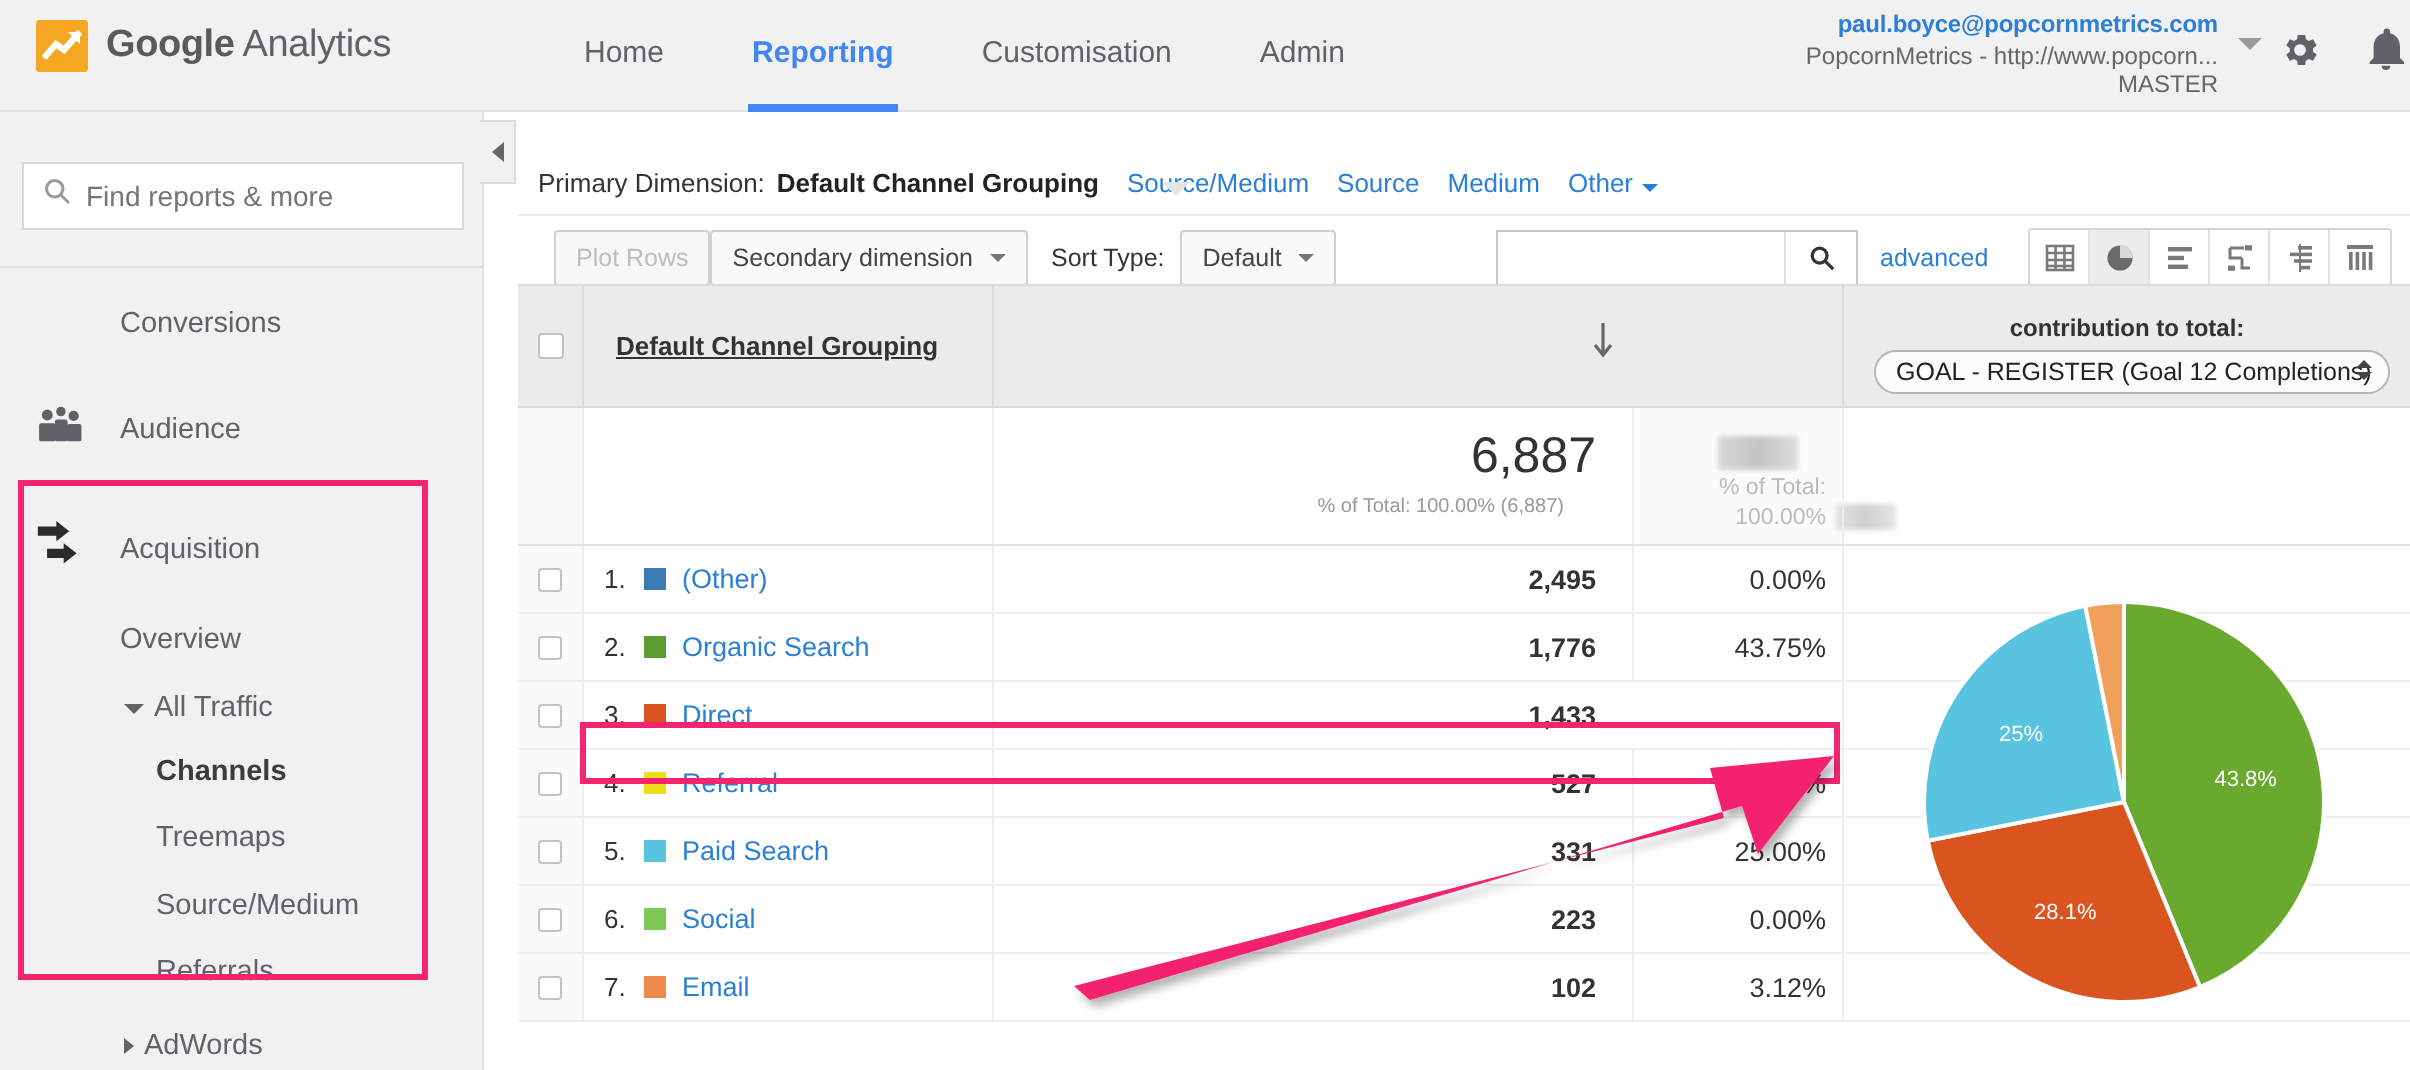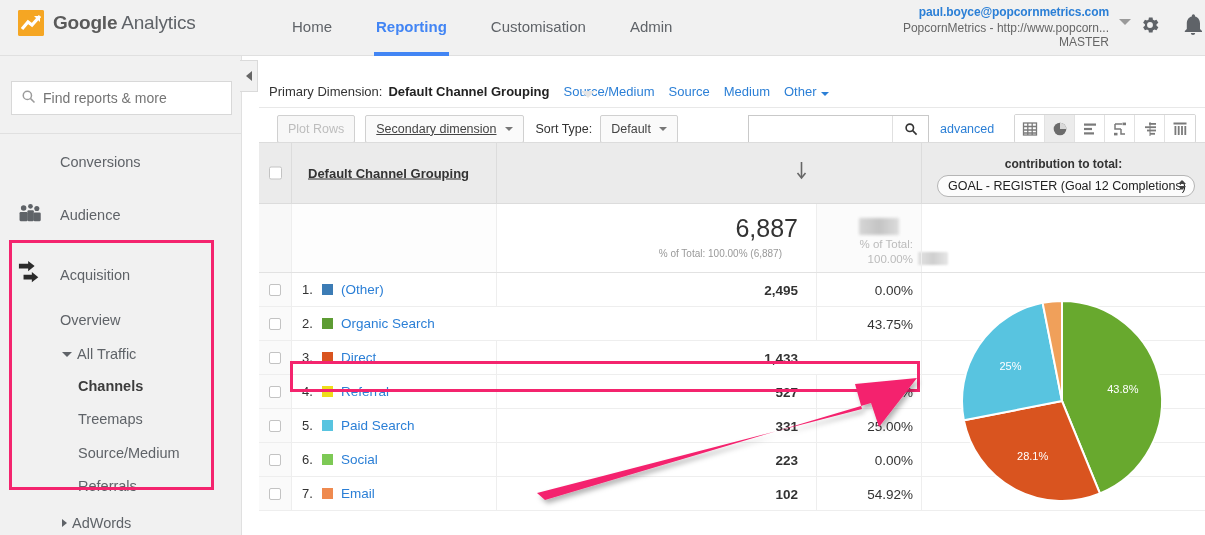--- a/index.html
+++ b/index.html
@@ -363,21 +363,21 @@
       <span class="pd-cur">Default Channel Grouping</span>
       <span class="pd-link">Source/Medium</span>
       <span class="pd-link">Source</span>
       <span class="pd-link">Medium</span>
       <span class="pd-link"><span>Other</span><i class="pd-caret"></i></span>
     </div>
     <div class="pd-arrowdown"></div>
 
     <div class="toolbar">
       <div class="btn disabled">Plot Rows</div>
-      <div class="btn" style="margin-left:10px;text-decoration:underline;">
+      <div class="btn" style="margin-left:0;">
         <span>Secondary dimension</span>
         <i class="bcaret"></i>
       </div>
       <span class="sortlab">Sort Type:</span>
       <div class="btn">
         <span>Default</span>
         <i class="bcaret"></i>
       </div>
 
       <div class="searchwrap">
@@ -510,20 +510,23 @@
 
     <div class="row" style="top:251px;">
       <div class="r-cb">
           <div class="cbox"></div>
         </div>
       <div class="r-dim">
         <span class="r-idx">2.</span>
         <span class="r-sw" style="background:#5d9c33;"></span>
         <span class="r-name">Organic Search</span>
       </div>
+      <div class="r-met">
+          <span>1,776</span>
+        </div>
       <div class="r-goal">
           <span>43.75%</span>
         </div>
       <div class="r-contrib"></div>
     </div>
 
     <div class="row" style="top:285px;">
       <div class="r-cb">
           <div class="cbox"></div>
         </div>
@@ -598,21 +601,21 @@
         </div>
       <div class="r-dim">
         <span class="r-idx">7.</span>
         <span class="r-sw" style="background:#ef8a4f;"></span>
         <span class="r-name">Email</span>
       </div>
       <div class="r-met">
           <span>102</span>
         </div>
       <div class="r-goal">
-          <span>54.92%</span>
+          <span>3.12%</span>
         </div>
       <div class="r-contrib"></div>
     </div>
 
     <div class="piewrap">
       <svg id="pie-svg" width="284" height="262" viewBox="0 0 284 262">
           <path d="M141,128 L141,28 A100,100 0 0 1 178.97790955218014,220.5077206834458 Z" fill="#68a92e" stroke="#ffffff" stroke-width="2"></path>
           <text x="201.8276120814867" y="119.99993298084667" text-anchor="middle" class="pie-label">43.8%</text>
           <path d="M141,128 L178.97790955218014,220.5077206834458 A100,100 0 0 1 42.8909482556666,147.35494680508606 Z" fill="#d9541f" stroke="#ffffff" stroke-width="2"></path>
           <text x="111.64464892643667" y="186.61010312522623" text-anchor="middle" class="pie-label">28.1%</text>

